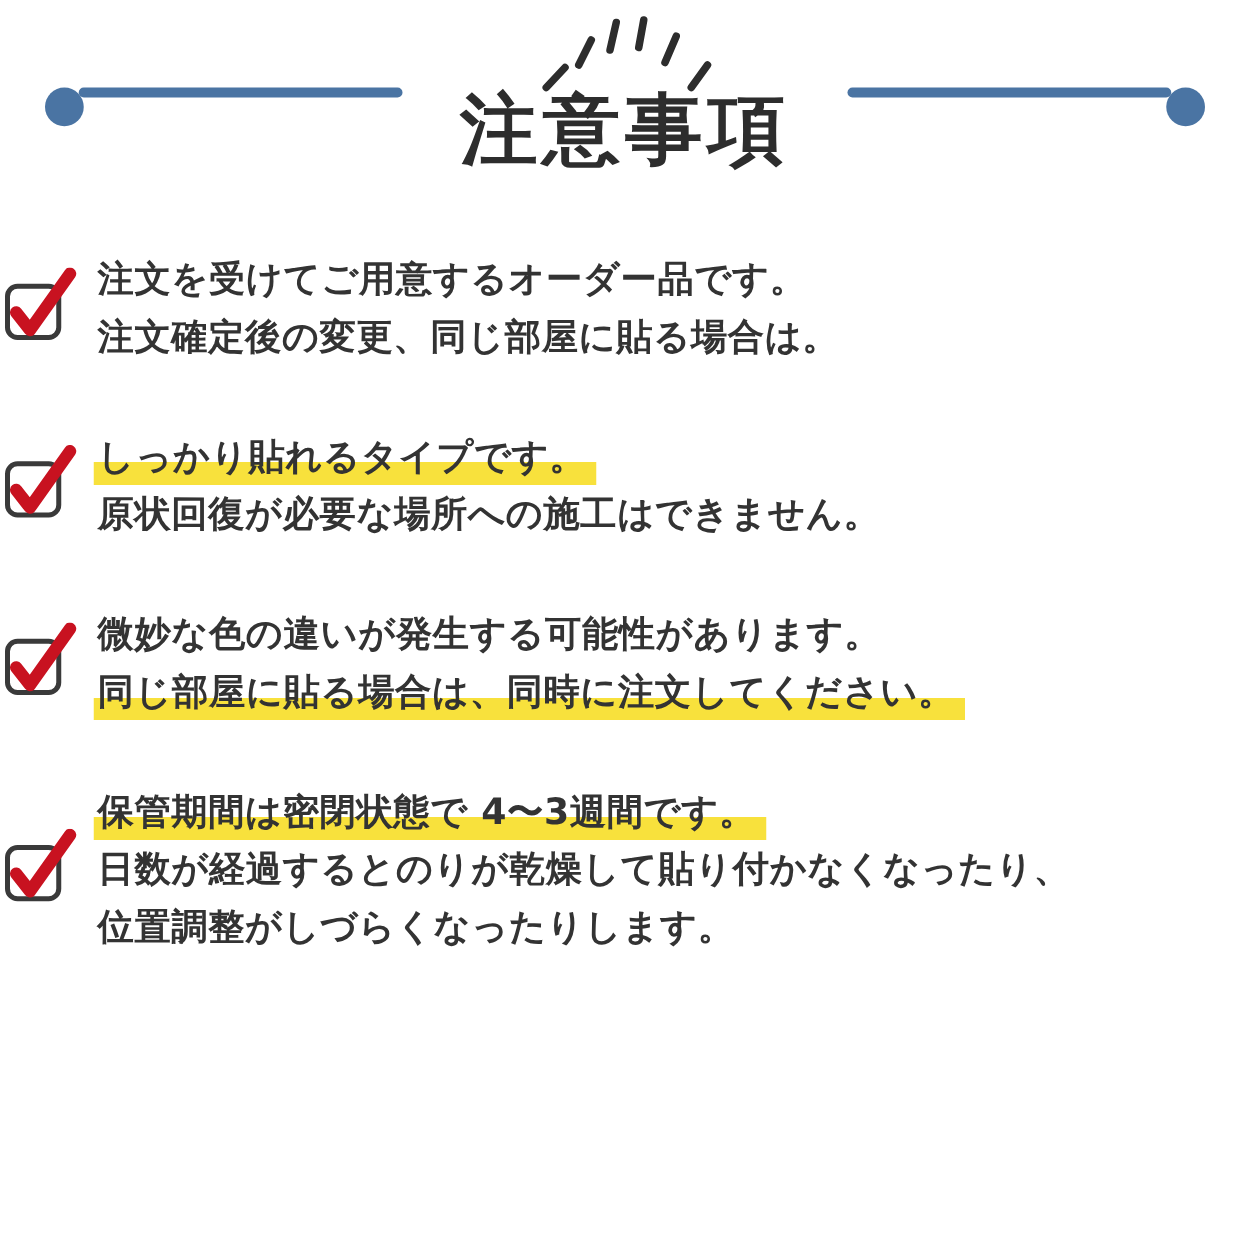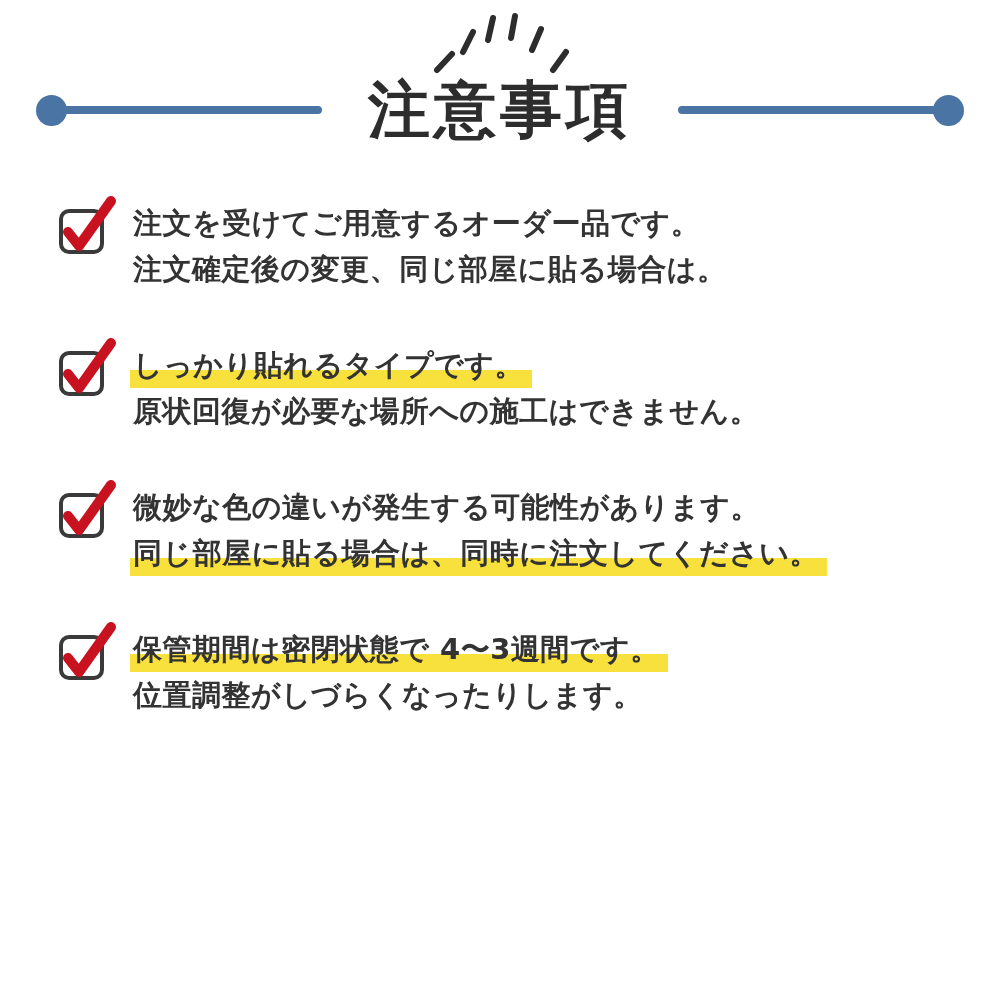--- a/index.html
+++ b/index.html
@@ -9,21 +9,20 @@
     font-family: "DejaVu Sans", "Liberation Sans", sans-serif;
     color: #333333;
     overflow: hidden;
   }
   .page { position: relative; width: 1000px; height: 1000px; background: #ffffff; }
 
   
   .burst-wrap { display: flex; justify-content: center; padding-top: 12px; height: 68px; }
   .header-row {
     display: flex;
-    align-items: center;
     padding: 0 36px;
     margin-top: 2px;
     height: 80px;
   }
   .dot {
     width: 31px; height: 31px;
     border-radius: 50%;
     background: #4a74a3;
     flex: 0 0 auto;
   }
@@ -43,22 +42,21 @@
     letter-spacing: 4px;
     color: #2d2d2d;
     line-height: 1.1;
     white-space: nowrap;
   }
 
   
   .list { margin-top: 50px; }
   .item {
     display: flex;
-    align-items: flex-start;
-    padding-left: 55px;
+    align-items: center;
     margin-bottom: 50px;
   }
   .item:last-child { margin-bottom: 0; }
   .checkbox {
     flex: 0 0 auto;
     width: 62px;
     height: 60px;
     margin-top: -4px;
   }
   .item-text {
@@ -139,18 +137,19 @@
       </div>
     </div>
 
     <div class="item">
       <svg class="checkbox" viewBox="0 0 62 60">
         <rect x="6" y="15" width="41" height="41" rx="8" fill="none" stroke="#3a3a3a" stroke-width="4"></rect>
         <path d="M 13 36 L 24 50 L 56 5" fill="none" stroke="#c81220" stroke-width="10" stroke-linecap="round" stroke-linejoin="round"></path>
       </svg>
       <div class="item-text">
         <span class="line-text"><span class="hl">保管期間は密閉状態で 4〜3週間です。</span></span>
+        <span class="line-text">日数が経過するとのりが乾燥して貼り付かなくなったり、</span>
         <span class="line-text">位置調整がしづらくなったりします。</span>
       </div>
     </div>
 
   </div>
 </div>
 
 </body></html>

